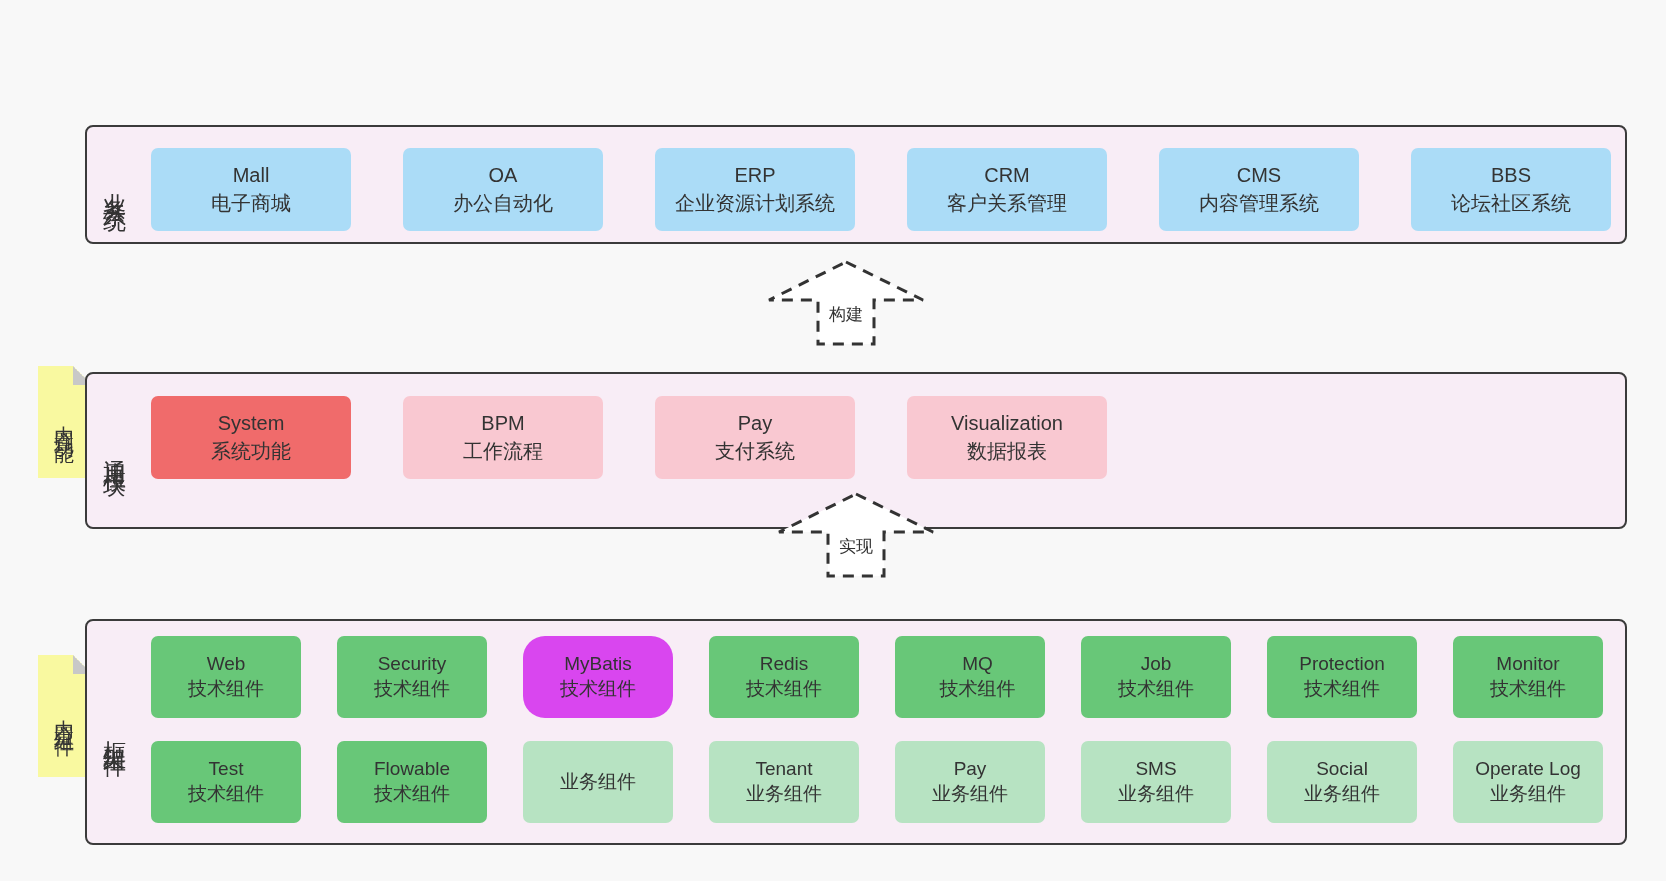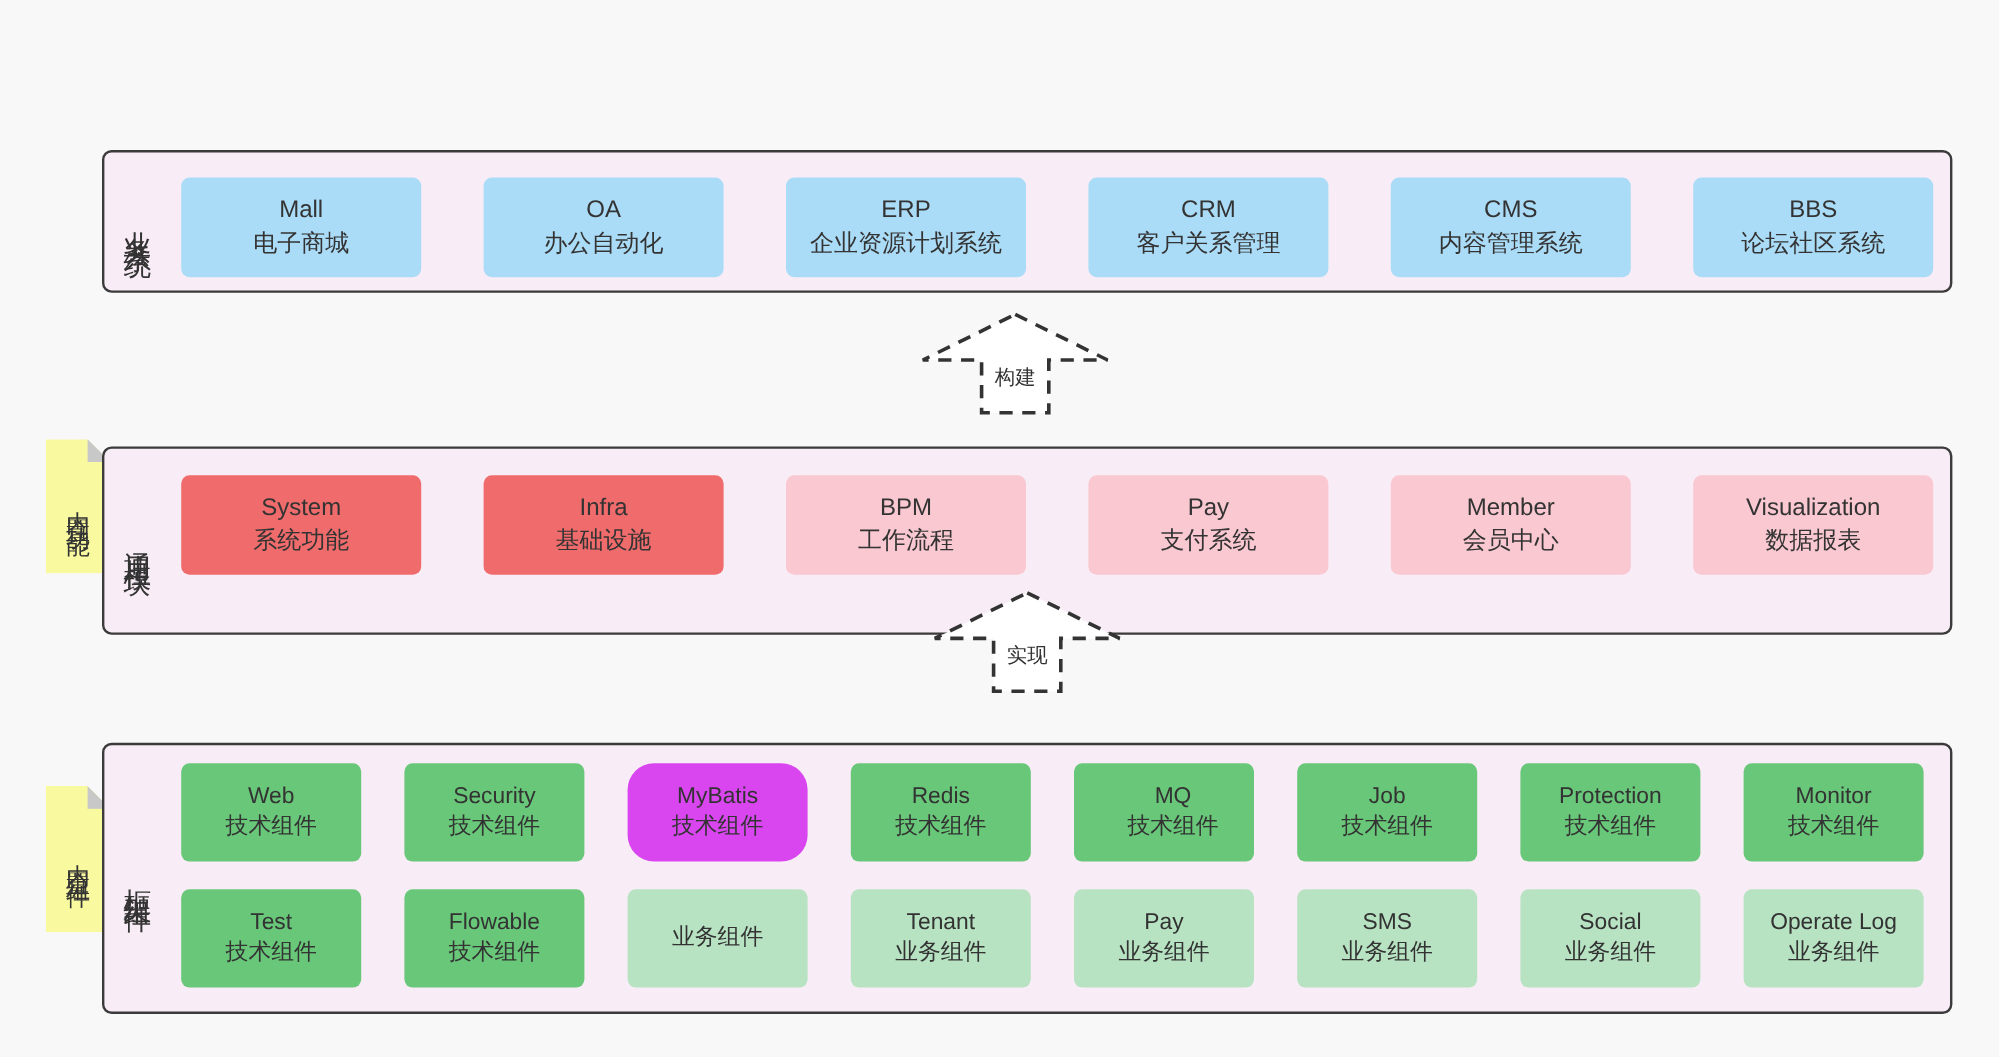--- a/index.html
+++ b/index.html
@@ -114,35 +114,27 @@
   </div>
 
   <div class="band wide" id="band-modules" style="background: rgb(248, 237, 246);">
     <div class="vlabel">通用模块</div>
     <div class="boxes-host">
         <div class="box-row">
           <div class="node" style="background: rgb(240, 107, 107);">
             <div class="node-title">System</div>
             <div class="node-subtitle">系统功能</div>
           </div>
-          <div class="node" style="background: rgb(240, 107, 107);">
-            <div class="node-title">Infra</div>
-            <div class="node-subtitle">基础设施</div>
-          </div>
           <div class="node" style="background: rgb(249, 200, 209);">
             <div class="node-title">BPM</div>
             <div class="node-subtitle">工作流程</div>
           </div>
           <div class="node" style="background: rgb(249, 200, 209);">
             <div class="node-title">Pay</div>
             <div class="node-subtitle">支付系统</div>
-          </div>
-          <div class="node" style="background: rgb(249, 200, 209);">
-            <div class="node-title">Member</div>
-            <div class="node-subtitle">会员中心</div>
           </div>
           <div class="node" style="background: rgb(249, 200, 209);">
             <div class="node-title">Visualization</div>
             <div class="node-subtitle">数据报表</div>
           </div>
         </div>
       </div>
   </div>
 
   <div class="arrow" id="arrow-implement">

